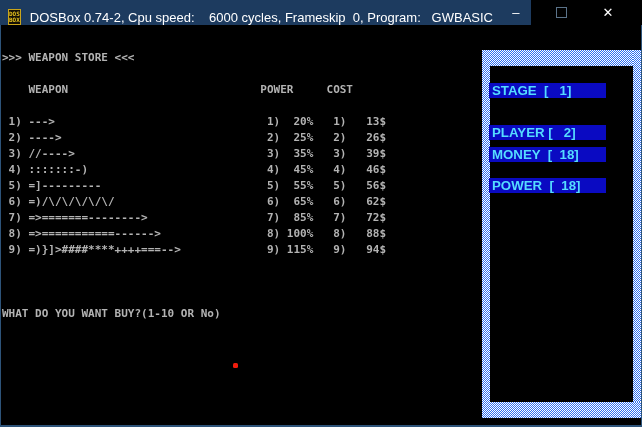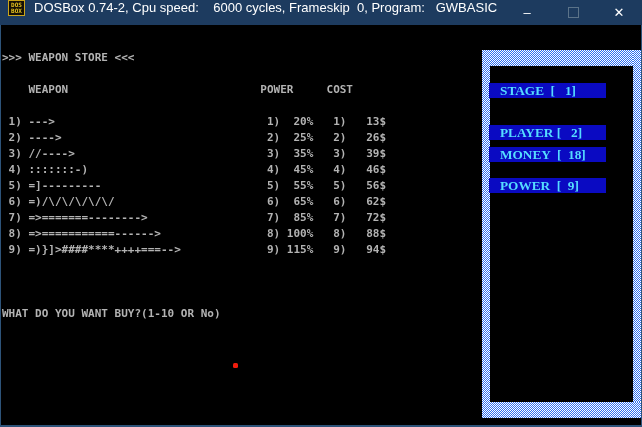--- a/index.html
+++ b/index.html
@@ -2,22 +2,22 @@
 <html><head>
 <meta charset="utf-8">
 <style>
   html,body{margin:0;padding:0;background:#333;}
   #window{
     position:relative;width:642px;height:427px;overflow:hidden;
     background:#000;font-family:"DejaVu Sans Mono",monospace;
   }
   
   #titlebar{
-    position:absolute;left:0;top:0;width:642px;height:25px;
-    background:#1d3b5f;display:flex;align-items:flex-start;
+    position:absolute;left:0;top:0;width:531px;height:25px;
+    background:#1d3b5f;display:flex;align-items:flex-end;
     font-family:"Liberation Sans",sans-serif;
   }
   #dosbox-icon{
     width:17px;height:16px;margin-left:8px;margin-right:9px;
     background:#151005;border:1px solid #caa51b;box-sizing:border-box;
     display:flex;flex-direction:column;justify-content:center;
   }
   #dosbox-icon span{
     display:block;font-family:"DejaVu Sans Mono",monospace;
     font-size:6px;line-height:6px;font-weight:bold;color:#e6c21e;text-align:center;
@@ -51,22 +51,22 @@
     background-image:repeating-conic-gradient(#2e70f2 0% 25%, #ffffff 0% 50%);
     background-size:2px 2px;
   }
   #frame-top{left:482px;top:25px;width:160px;height:16px;}
   #frame-bottom{left:482px;top:377px;width:160px;height:16px;}
   #frame-left{left:482px;top:25px;width:8px;height:368px;}
   #frame-right{left:633px;top:25px;width:9px;height:368px;}
   .statbar{
     position:absolute;left:489px;width:117px;height:15px;z-index:3;
     background:#0a0ac2;color:#55dcff;
-    font-family:Liberation Serif, serif;font-weight:bold;
-    font-size:13.28px;line-height:15px;white-space:pre;padding-left:11px;
+    font-family:Liberation Sans, sans-serif;font-weight:bold;
+    font-size:13.28px;line-height:15px;white-space:pre;padding-left:3px;
     box-sizing:border-box;
   }
   #stat-stage{top:58px;}
   #stat-player{top:100px;}
   #stat-money{top:122px;}
   #stat-power{top:153px;}
   
   #red-dot{
     position:absolute;left:233px;top:338px;width:5px;height:5px;z-index:3;
     background:#f01c0c;border-radius:1.5px;
@@ -116,21 +116,21 @@
 WHAT DO YOU WANT BUY?(1-10 OR No)</pre>
 
     <div class="checker" id="frame-top"></div>
     <div class="checker" id="frame-left"></div>
     <div class="checker" id="frame-right"></div>
     <div class="checker" id="frame-bottom"></div>
 
     <div class="statbar" id="stat-stage">STAGE  [   1]</div>
     <div class="statbar" id="stat-player">PLAYER [   2]</div>
     <div class="statbar" id="stat-money">MONEY  [  18]</div>
-    <div class="statbar" id="stat-power">POWER  [  9]</div>
+    <div class="statbar" id="stat-power">POWER  [  18]</div>
 
     <div id="red-dot"></div>
   </div>
 
   <div class="edge" id="edge-left"></div>
   <div class="edge" id="edge-right"></div>
   <div class="edge" id="edge-bottom"></div>
 
 </div>
 

